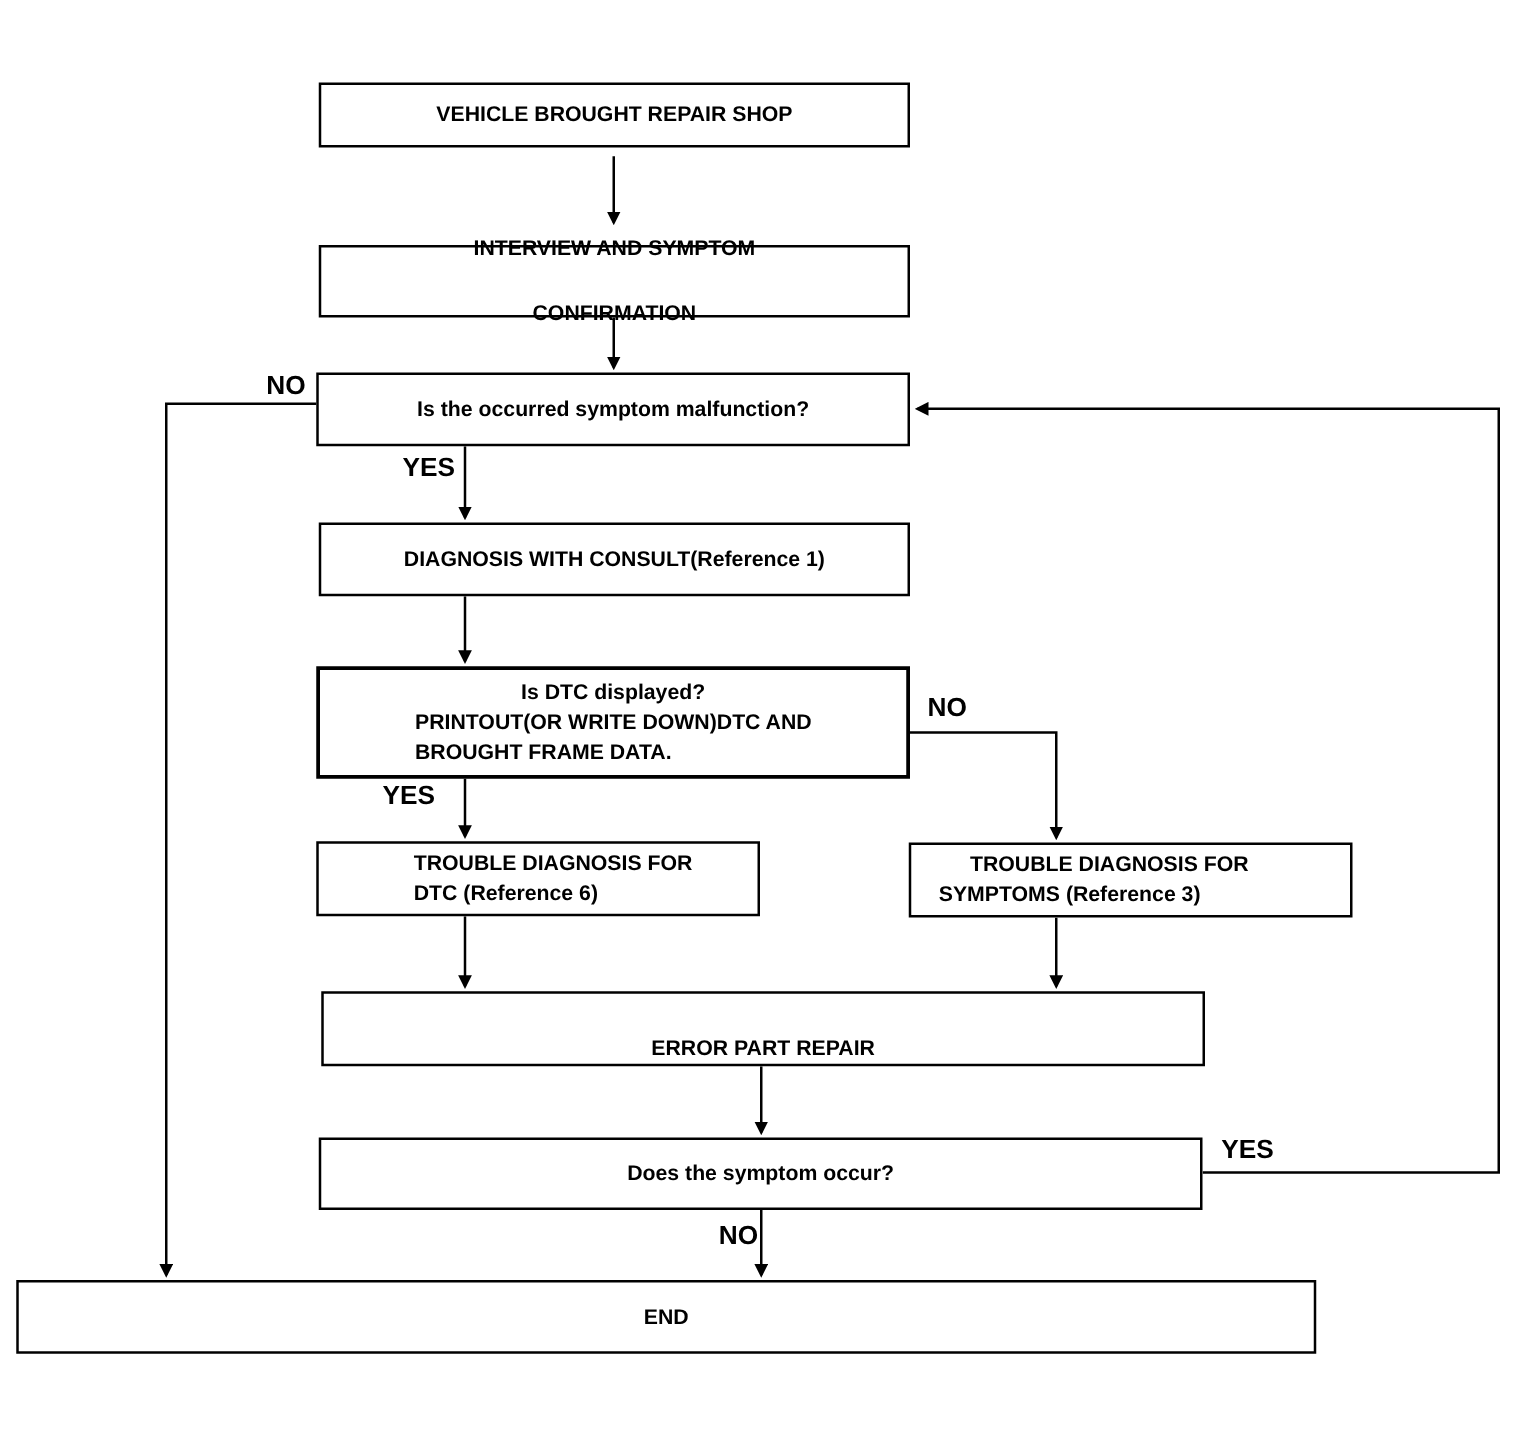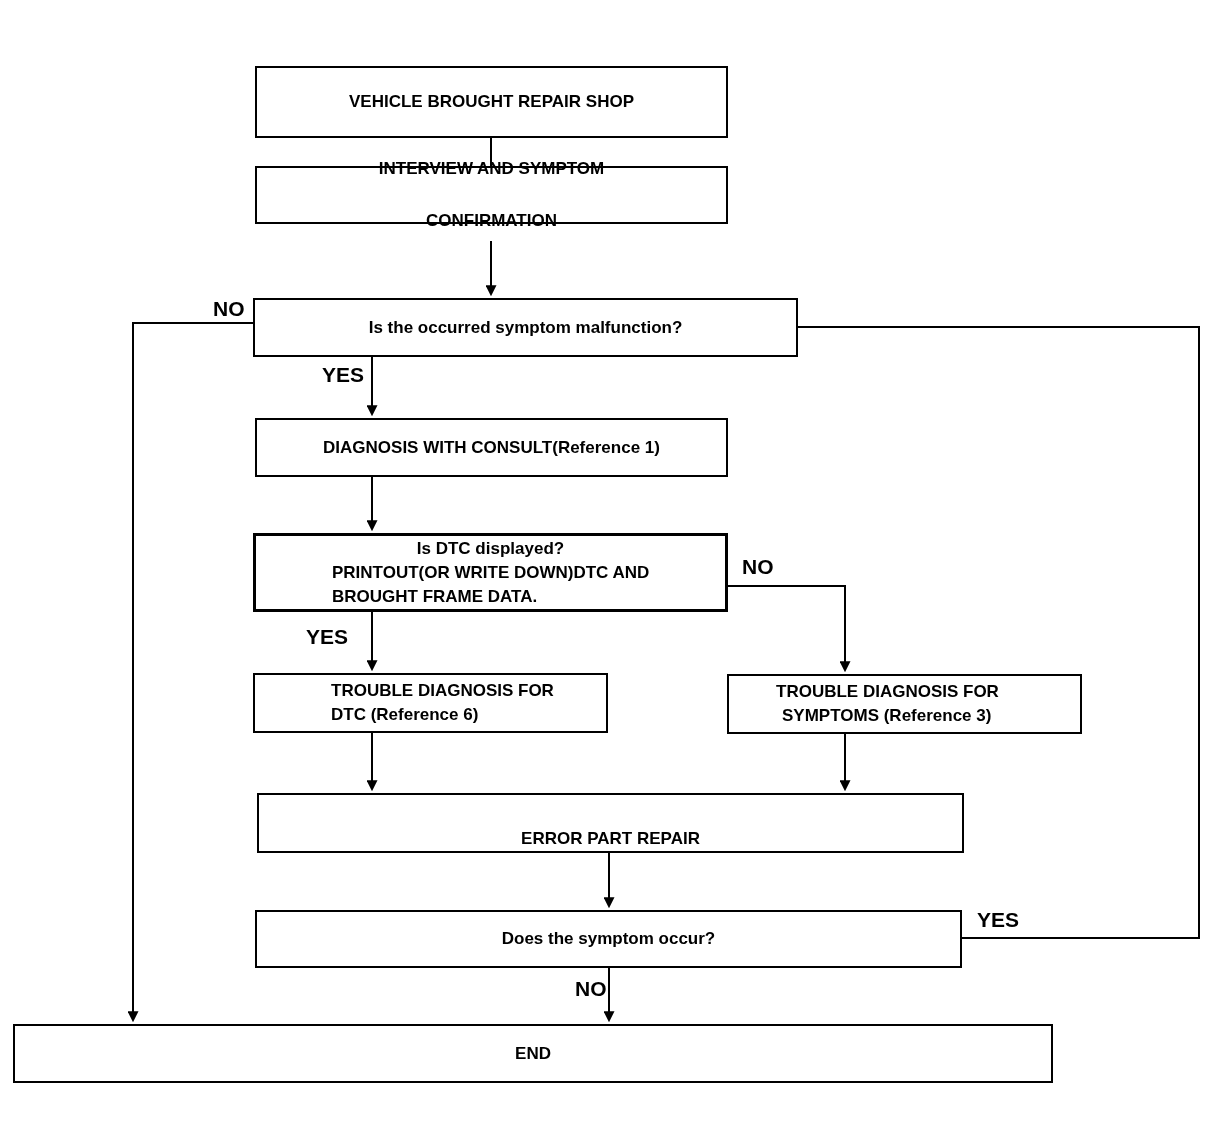--- a/index.html
+++ b/index.html
@@ -77,51 +77,51 @@
       <path d="M728 586 H845 V670" marker-end="url(#arrow)"></path>
       <path d="M372 733 V789" marker-end="url(#arrow)"></path>
       <path d="M845 734 V789" marker-end="url(#arrow)"></path>
       <path d="M609 853 V906" marker-end="url(#arrow)"></path>
       <path d="M609 968 V1020" marker-end="url(#arrow)"></path>
       <path d="M255 323 H133 V1020" marker-end="url(#arrow)"></path>
       <path d="M962 938 H1199 V327 H734" marker-end="url(#arrow)"></path>
     </g>
   </svg>
 
-  <div class="node" style="left:255px;top:66px;width:473px;height:72px;">
+  <div class="node" style="left:255px;top:66px;width:473px;height:52px;">
     <div class="line">VEHICLE BROUGHT REPAIR SHOP</div>
   </div>
 
-  <div class="node" style="left:255px;top:166px;width:473px;height:58px;gap:28px;">
+  <div class="node" style="left:255px;top:196px;width:473px;height:58px;gap:28px;">
     <div class="line">INTERVIEW AND SYMPTOM</div>
     <div class="line">CONFIRMATION</div>
   </div>
 
-  <div class="node" style="left:253px;top:298px;width:545px;height:59px;">
+  <div class="node" style="left:253px;top:298px;width:475px;height:59px;">
     <div class="line">Is the occurred symptom malfunction?</div>
   </div>
 
   <div class="node" style="left:255px;top:418px;width:473px;height:59px;">
     <div class="line">DIAGNOSIS WITH CONSULT(Reference 1)</div>
   </div>
 
-  <div class="node thick" style="left:253px;top:533px;width:475px;height:79px;">
+  <div class="node thick" style="left:253px;top:533px;width:475px;height:90px;">
     <div class="line">Is DTC displayed?</div>
     <div class="line left">PRINTOUT(OR WRITE DOWN)DTC AND</div>
     <div class="line left">BROUGHT FRAME DATA.</div>
   </div>
 
   <div class="node" style="left:253px;top:673px;width:355px;height:60px;">
     <div class="line left">TROUBLE DIAGNOSIS FOR</div>
     <div class="line left">DTC (Reference 6)</div>
   </div>
 
   <div class="node" style="left:727px;top:674px;width:355px;height:60px;">
     <div class="line left" style="padding-left:47px;">TROUBLE DIAGNOSIS FOR</div>
-    <div class="line left" style="padding-left:53px;">SYMPTOMS (Reference 3)</div>
+    <div class="line left" style="padding-left:22px;">SYMPTOMS (Reference 3)</div>
   </div>
 
   <div class="node" style="left:257px;top:793px;width:707px;height:60px;justify-content:flex-end;">
     <div class="line">ERROR PART REPAIR</div>
   </div>
 
   <div class="node" style="left:255px;top:910px;width:707px;height:58px;">
     <div class="line">Does the symptom occur?</div>
   </div>
 

